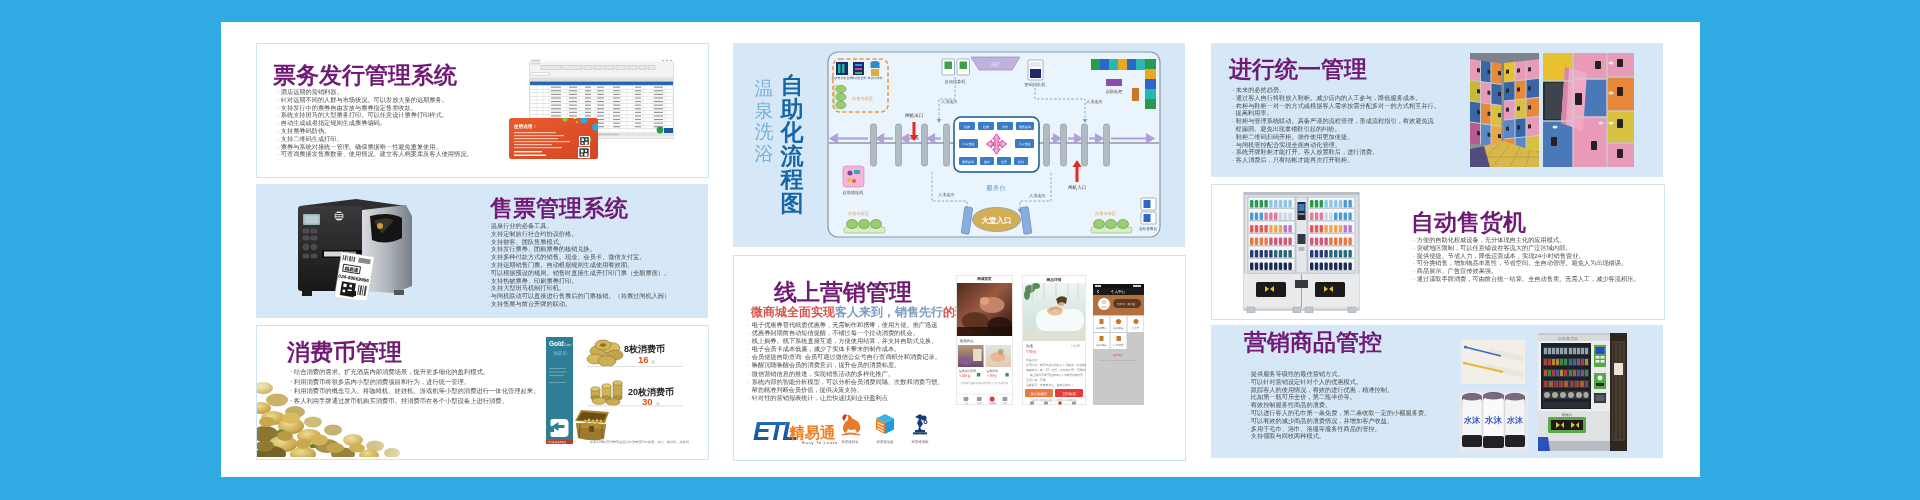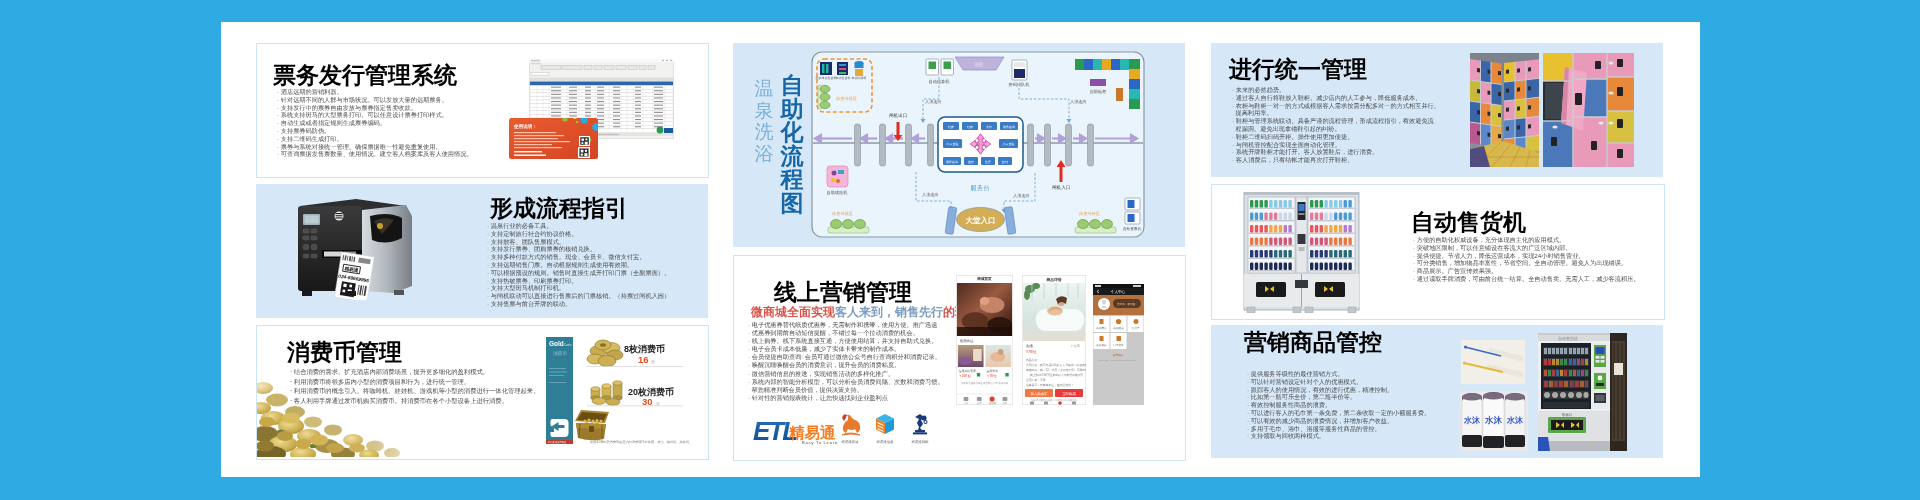--- a/index.html
+++ b/index.html
@@ -4,21 +4,21 @@
 <style>
   html,body{margin:0;padding:0;}
   body{width:1920px;height:500px;overflow:hidden;font-family:"Liberation Sans",sans-serif;}
   .abs{position:absolute;}
   
   #bg{left:0;top:0;width:1920px;height:500px;background:#2faae2;}
   
   #card{left:221px;top:22px;width:1479px;height:455px;background:#ffffff;}
   .panel-blue{background:#d6e8f8;}
   .panel-white{background:#ffffff;border:1px solid #cde4f5;}
-  .title{font-weight:bold;color:#000000;font-size:23px;white-space:nowrap;letter-spacing:0px;}
+  .title{font-weight:bold;color:#701a75;font-size:23px;white-space:nowrap;letter-spacing:0px;}
   .bullets{color:#4a4a4a;font-size:6.2px;line-height:7.8px;white-space:pre;}
   .bullets-lg{color:#4a4a4a;font-size:6.3px;line-height:9.5px;white-space:pre;}
 </style>
 </head>
 <body>
 
 <div class="abs" id="bg"></div>
 
 <div class="abs" id="card"></div>
 
@@ -306,21 +306,21 @@
           <rect x="72.5" y="88" width="1.8" height="10"></rect>
         </g>
   </g>
 
   <rect x="8" y="95" width="10" height="5" fill="#1a1a1a"></rect>
       <rect x="52" y="95" width="10" height="5" fill="#1a1a1a"></rect>
       <rect x="100" y="94" width="10" height="5" fill="#555"></rect>
 </svg>
 </div>
 
-<div class="abs title" style="left:490px;top:193px;">形成流程指引</div>
+<div class="abs title" style="left:490px;top:193px;">售票管理系统</div>
 
 <div class="abs bullets" style="left:487px;top:222px;">· 温泉行业的必备工具。
 · 支持定制旅行社合约协议价格。
 · 支持散客、团队售票模式。
 · 支持发行票券、团购票券的核销兑换。
 · 支持多种付款方式的销售。现金、会员卡、微信支付宝。
 · 支持远期销售门票。自动根据规则生成使用有效期。
 · 可以根据预设的规则。销售时直接生成开打印门票（全副票面）。
 · 支持热敏票券、印刷票券打印。
 · 支持大型斑马机制打印机。
@@ -475,21 +475,21 @@
 </div>
 
 <div class="abs" style="left:590px;top:440px;width:100px;height:5px;overflow:hidden;font-size:3.2px;color:#777;white-space:nowrap;">使用32周年庆消费币在酒店内消费项目中使用，清洁、咖啡机、娃娃机、游戏机</div>
 
 <div class="abs panel-blue" style="left:733px;top:43px;width:452px;height:204px;"></div>
 
 <div class="abs" style="left:752px;top:78px;width:24px;color:#79b1d8;font-size:19px;line-height:21.5px;text-align:center;">温<br>泉<br>洗<br>浴</div>
 
 <div class="abs" style="left:778px;top:74px;width:28px;color:#1767a8;font-weight:bold;font-size:23px;line-height:23.6px;text-align:center;">自<br>助<br>化<br>流<br>程<br>图</div>
 
-<div class="abs" id="flow" style="left:717px;top:43px;width:452px;height:204px;">
+<div class="abs" id="flow" style="left:733px;top:43px;width:452px;height:204px;">
 <svg width="452" height="204" viewBox="0 0 452 204">
 
   <rect x="95" y="9" width="332" height="185" rx="10" fill="#eaf4fc" stroke="#8a97a3" stroke-width="1.2"></rect>
 
   <line x1="96" y1="100" x2="426" y2="100" stroke="#8f9aa4" stroke-width="1.5"></line>
 
   <rect x="100" y="16" width="55" height="53" rx="7" fill="none" stroke="#f79433" stroke-width="1.6" stroke-dasharray="4 2.5"></rect>
 
   <g>
         <rect x="103" y="19" width="12" height="13" fill="#1c2a6b"></rect>

